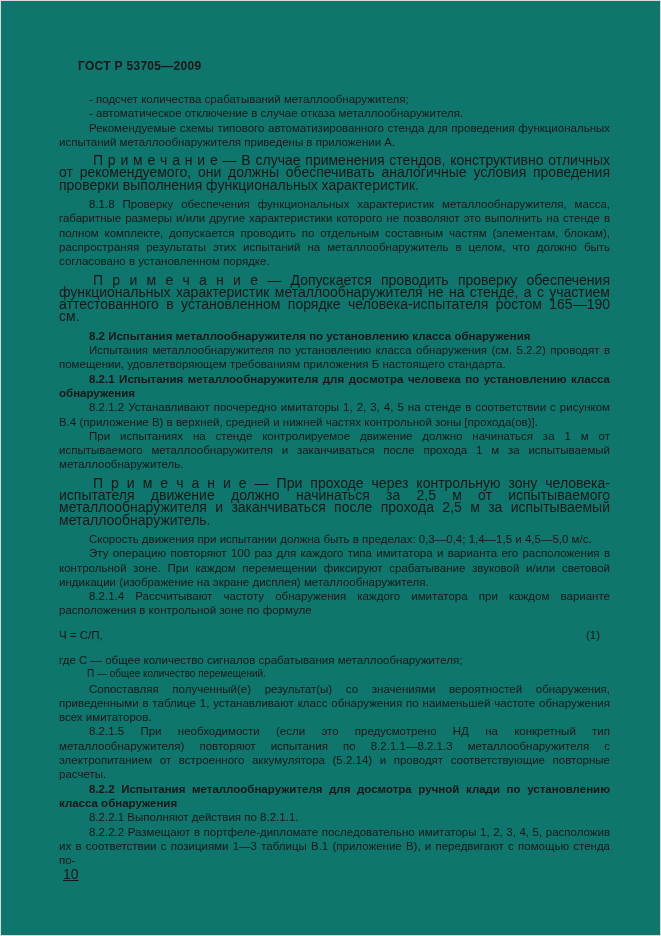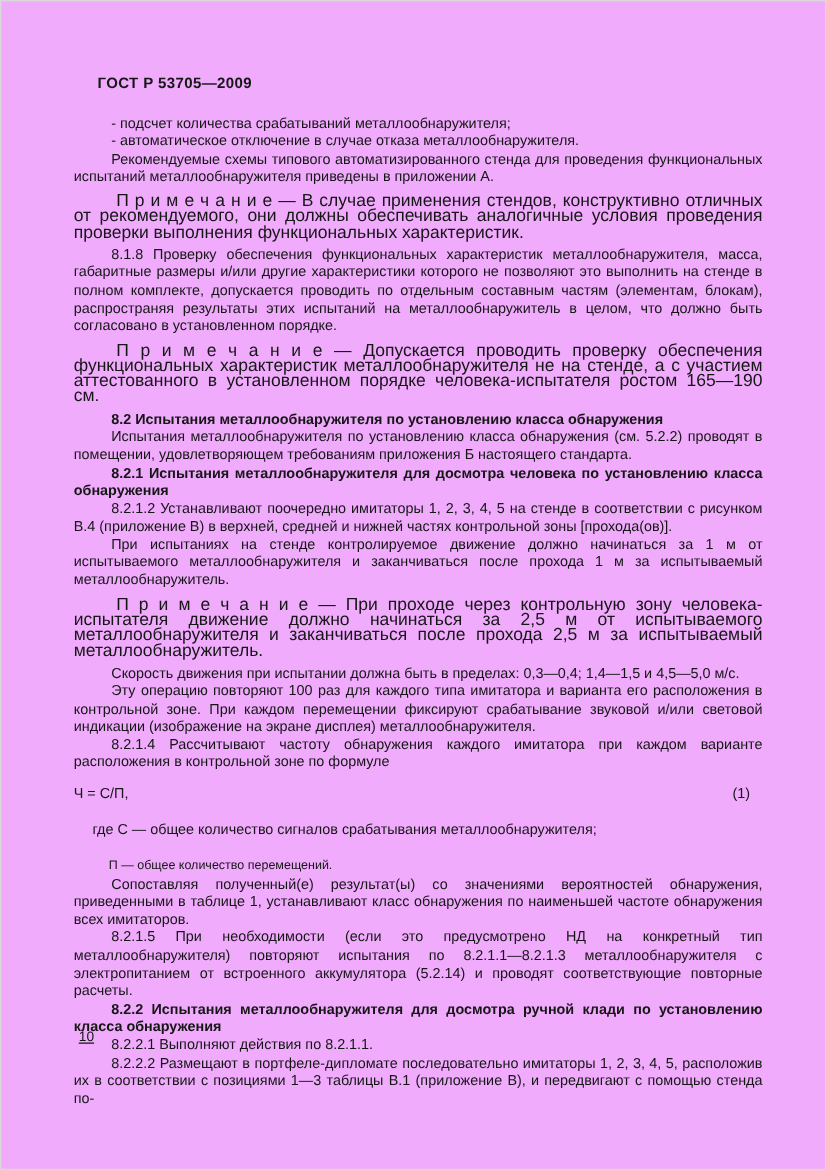--- a/index.html
+++ b/index.html
@@ -2,21 +2,21 @@
 <html lang="ru"><head>
 <meta charset="utf-8">
 <style>
   html, body { margin: 0; padding: 0; background: #9a9a9a; }
   .page {
     position: relative;
     width: 661px;
     height: 936px;
     margin: 0 auto;
     box-sizing: border-box;
-    background: #f0abfc;
+    background: #0f766e;
     border: 1px solid #d9d9d9;
     padding: 58px 50px 0 58px;
     font-family: "Liberation Sans", "DejaVu Sans", sans-serif;
     color: #161616;
     overflow: hidden;
   }
   .doc-header {
     font-size: 12px;
     font-weight: 700;
     letter-spacing: 0.3px;
@@ -51,34 +51,34 @@
     line-height: 14.3px;
     text-align: left;
     margin: 10px 0 11px 0;
   }
   .formula-number { position: absolute; right: 10px; top: 0; }
   .where {
     font-size: 11.5px;
     line-height: 14.3px;
     text-align: justify;
     text-indent: 0;
-    margin: 15px;
+    margin: 0;
   }
   .where-2 {
     font-size: 10px;
     line-height: 14.3px;
     text-align: justify;
     text-indent: 28px;
     margin: 0;
   }
   .page-num {
     position: absolute;
     left: 62px;
-    top: 812px;
-    font-size: 11px;
+    top: 851px;
+    font-size: 14px;
     text-decoration: underline;
   }
 </style>
 </head>
 <body>
 
 <div class="page">
 
   <p class="doc-header">ГОСТ Р 53705—2009</p>
 

